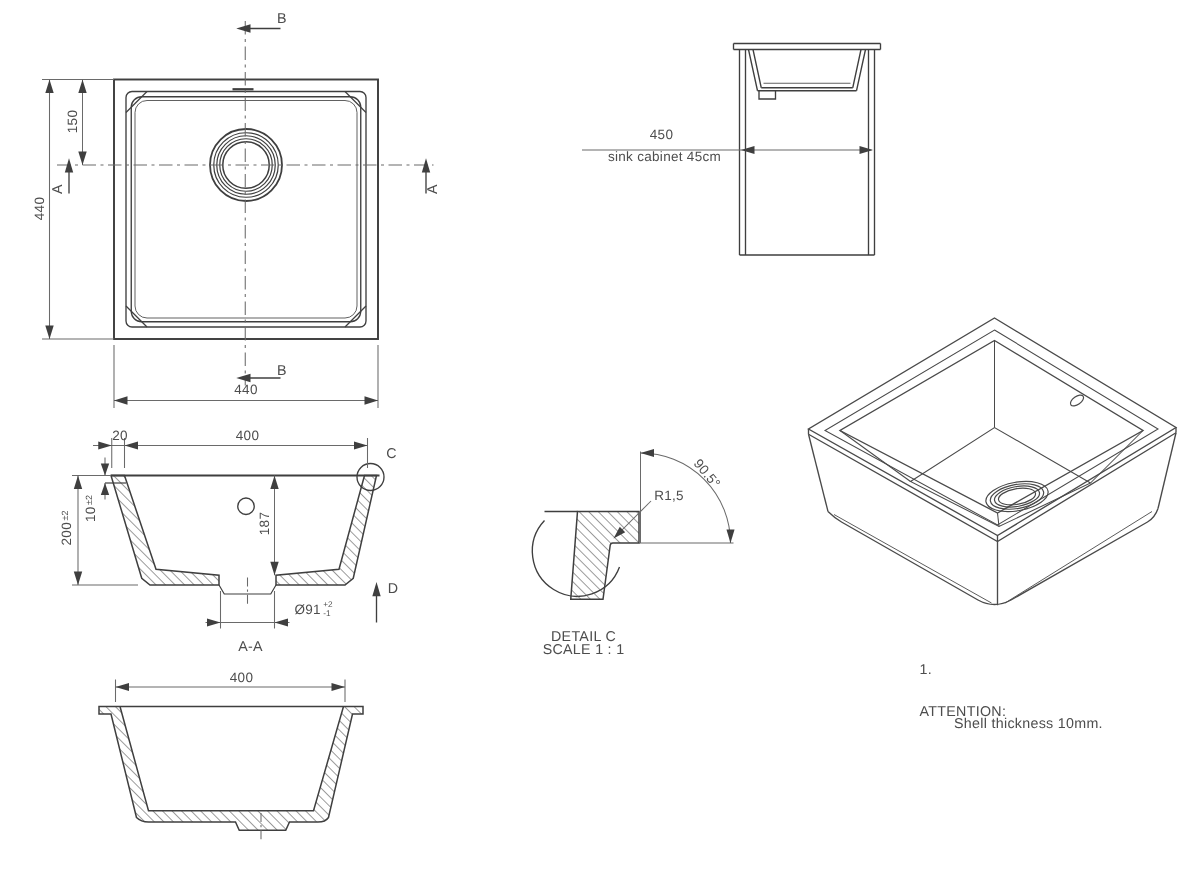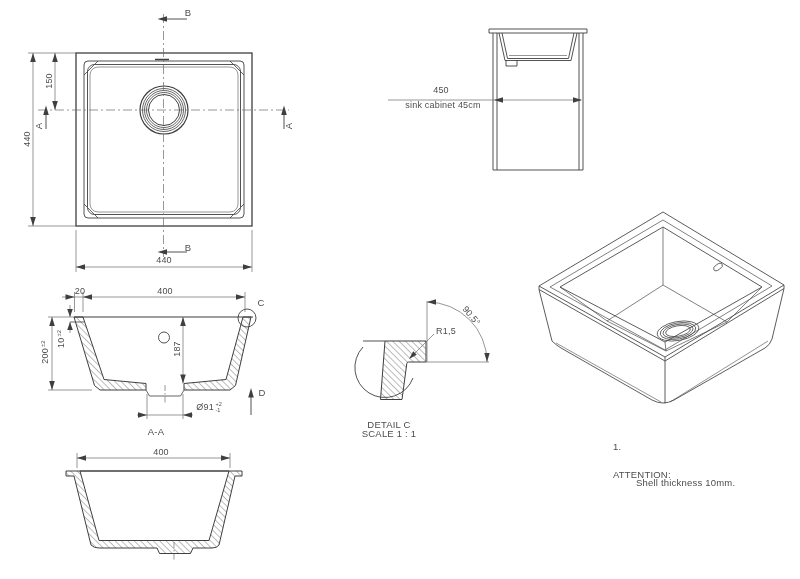--- a/index.html
+++ b/index.html
@@ -211,21 +211,21 @@
   <span class="t rt" style="left:177px;top:349px;">187</span>
   <span class="t drain-dim" style="left:166px;top:407px;margin-left:43px;">
     <span>Ø91</span>
     <span class="stack">
       <span>+2</span>
       <span>-1</span>
     </span>
   </span>
   <span class="t lbl" style="left:261px;top:303px;">C</span>
   <span class="t lbl" style="left:262px;top:393px;">D</span>
-  <span class="t lbl" style="left:156px;top:432px;text-align:center;">A-A</span>
+  <span class="t lbl" style="left:167px;top:432px;text-align:center;">A-A</span>
 
   <span class="t" style="left:446px;top:331px;">R1,5</span>
   <span class="t ang" style="left:471px;top:316px;">90.5°</span>
   <span class="t lbl" style="left:389px;top:425px;">DETAIL C</span>
   <span class="t lbl" style="left:389px;top:434px;">SCALE 1 : 1</span>
 
   <span class="t" style="left:161px;top:452px;">400</span>
   <span class="t lbl" style="left:155px;top:552px;margin-top:32px;">B-B</span>
 
   <span class="note" style="left:613px;top:430px;margin-top:40px;">ATTENTION:</span>

